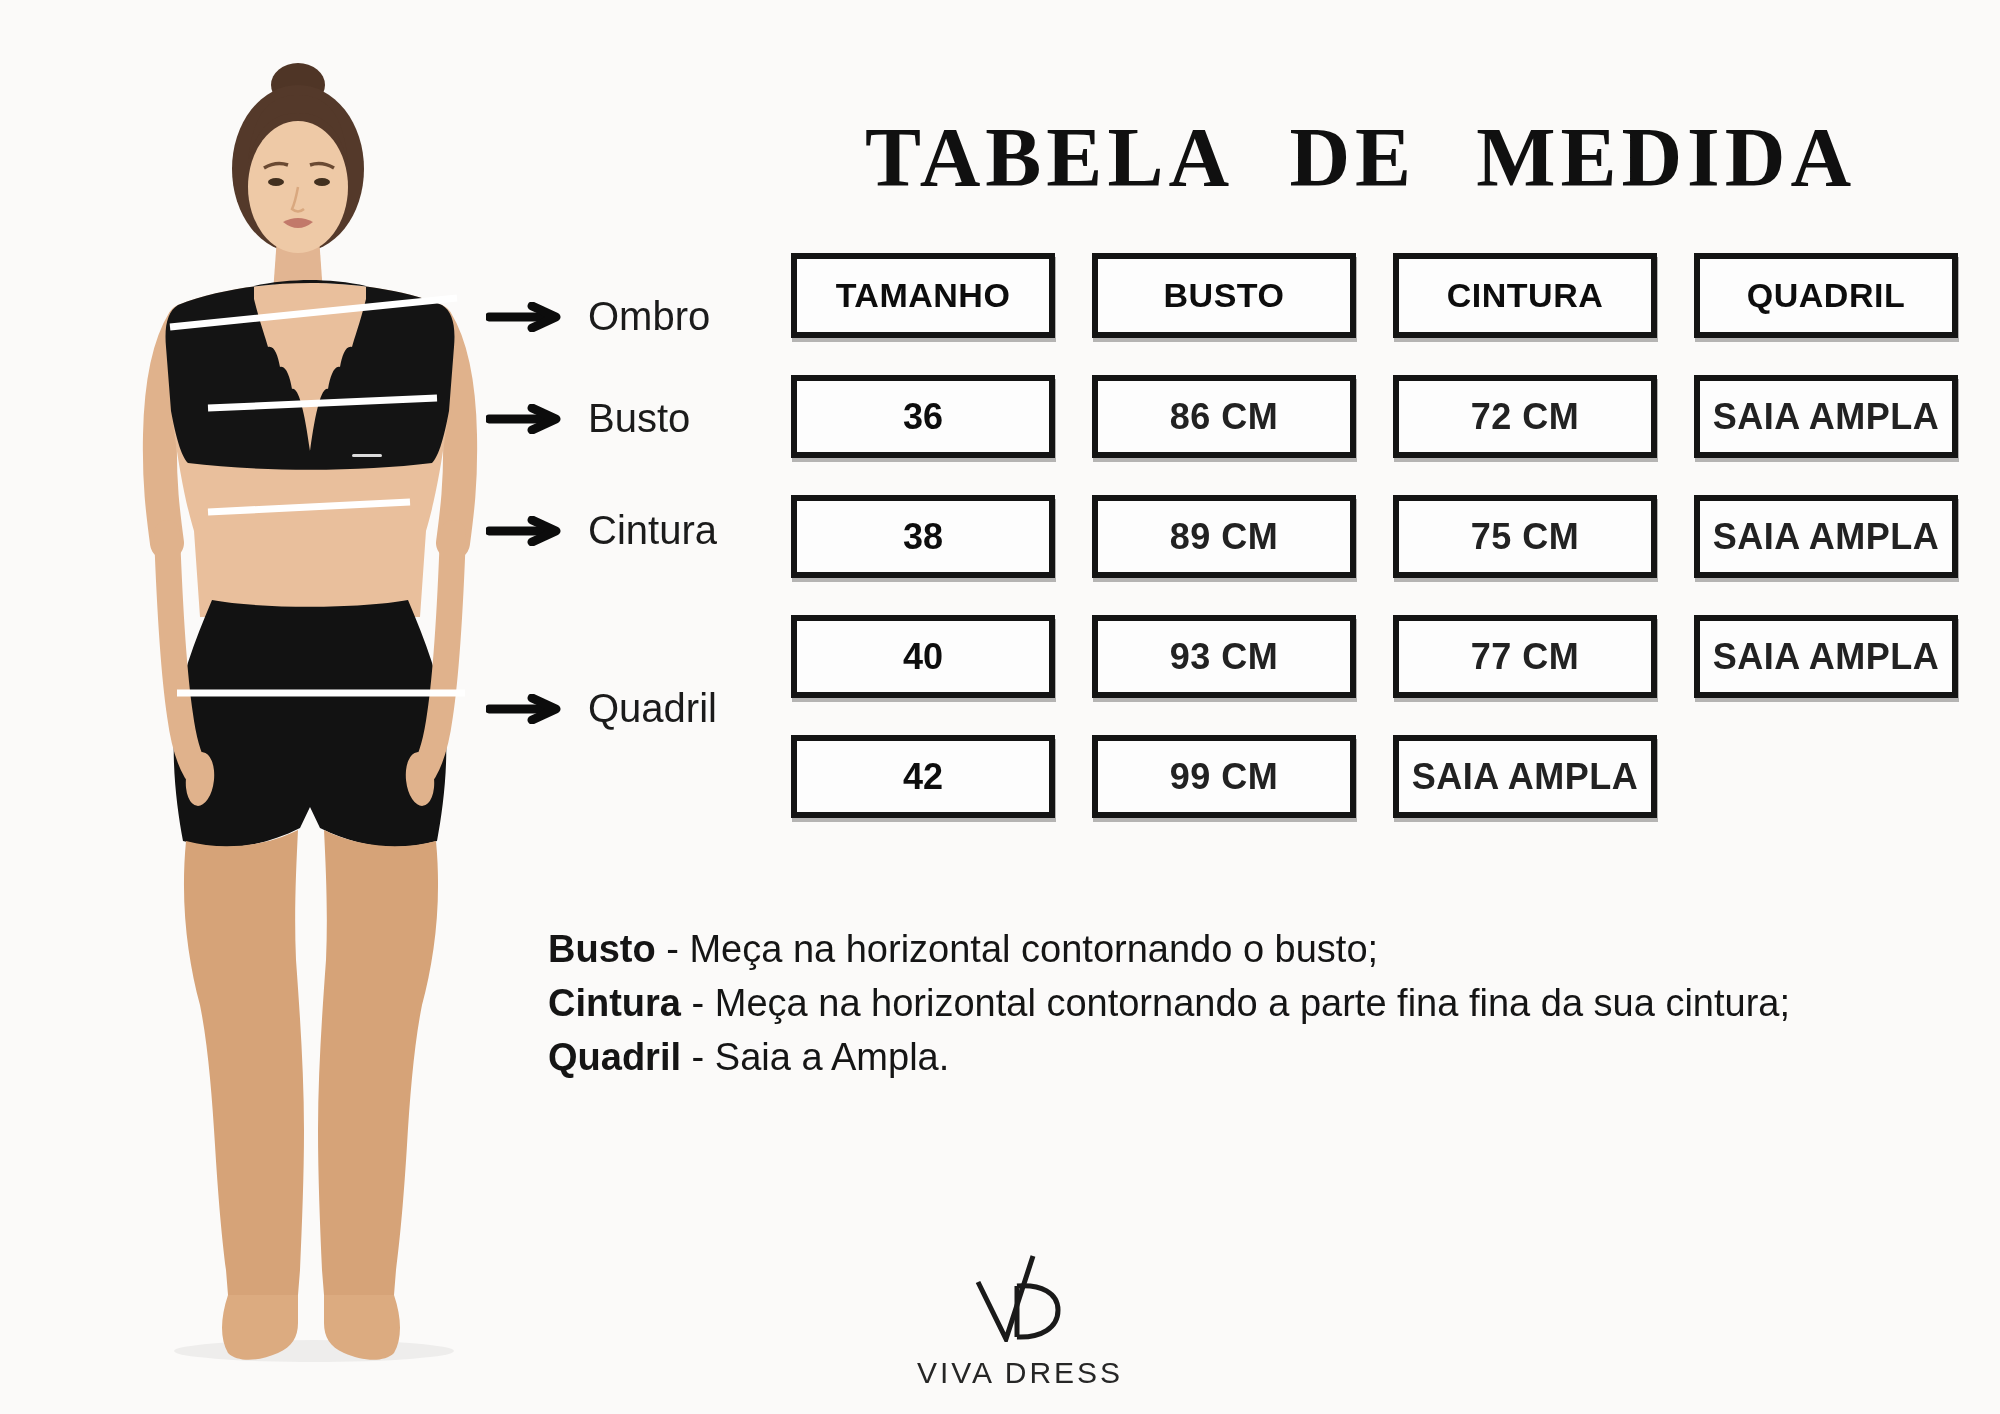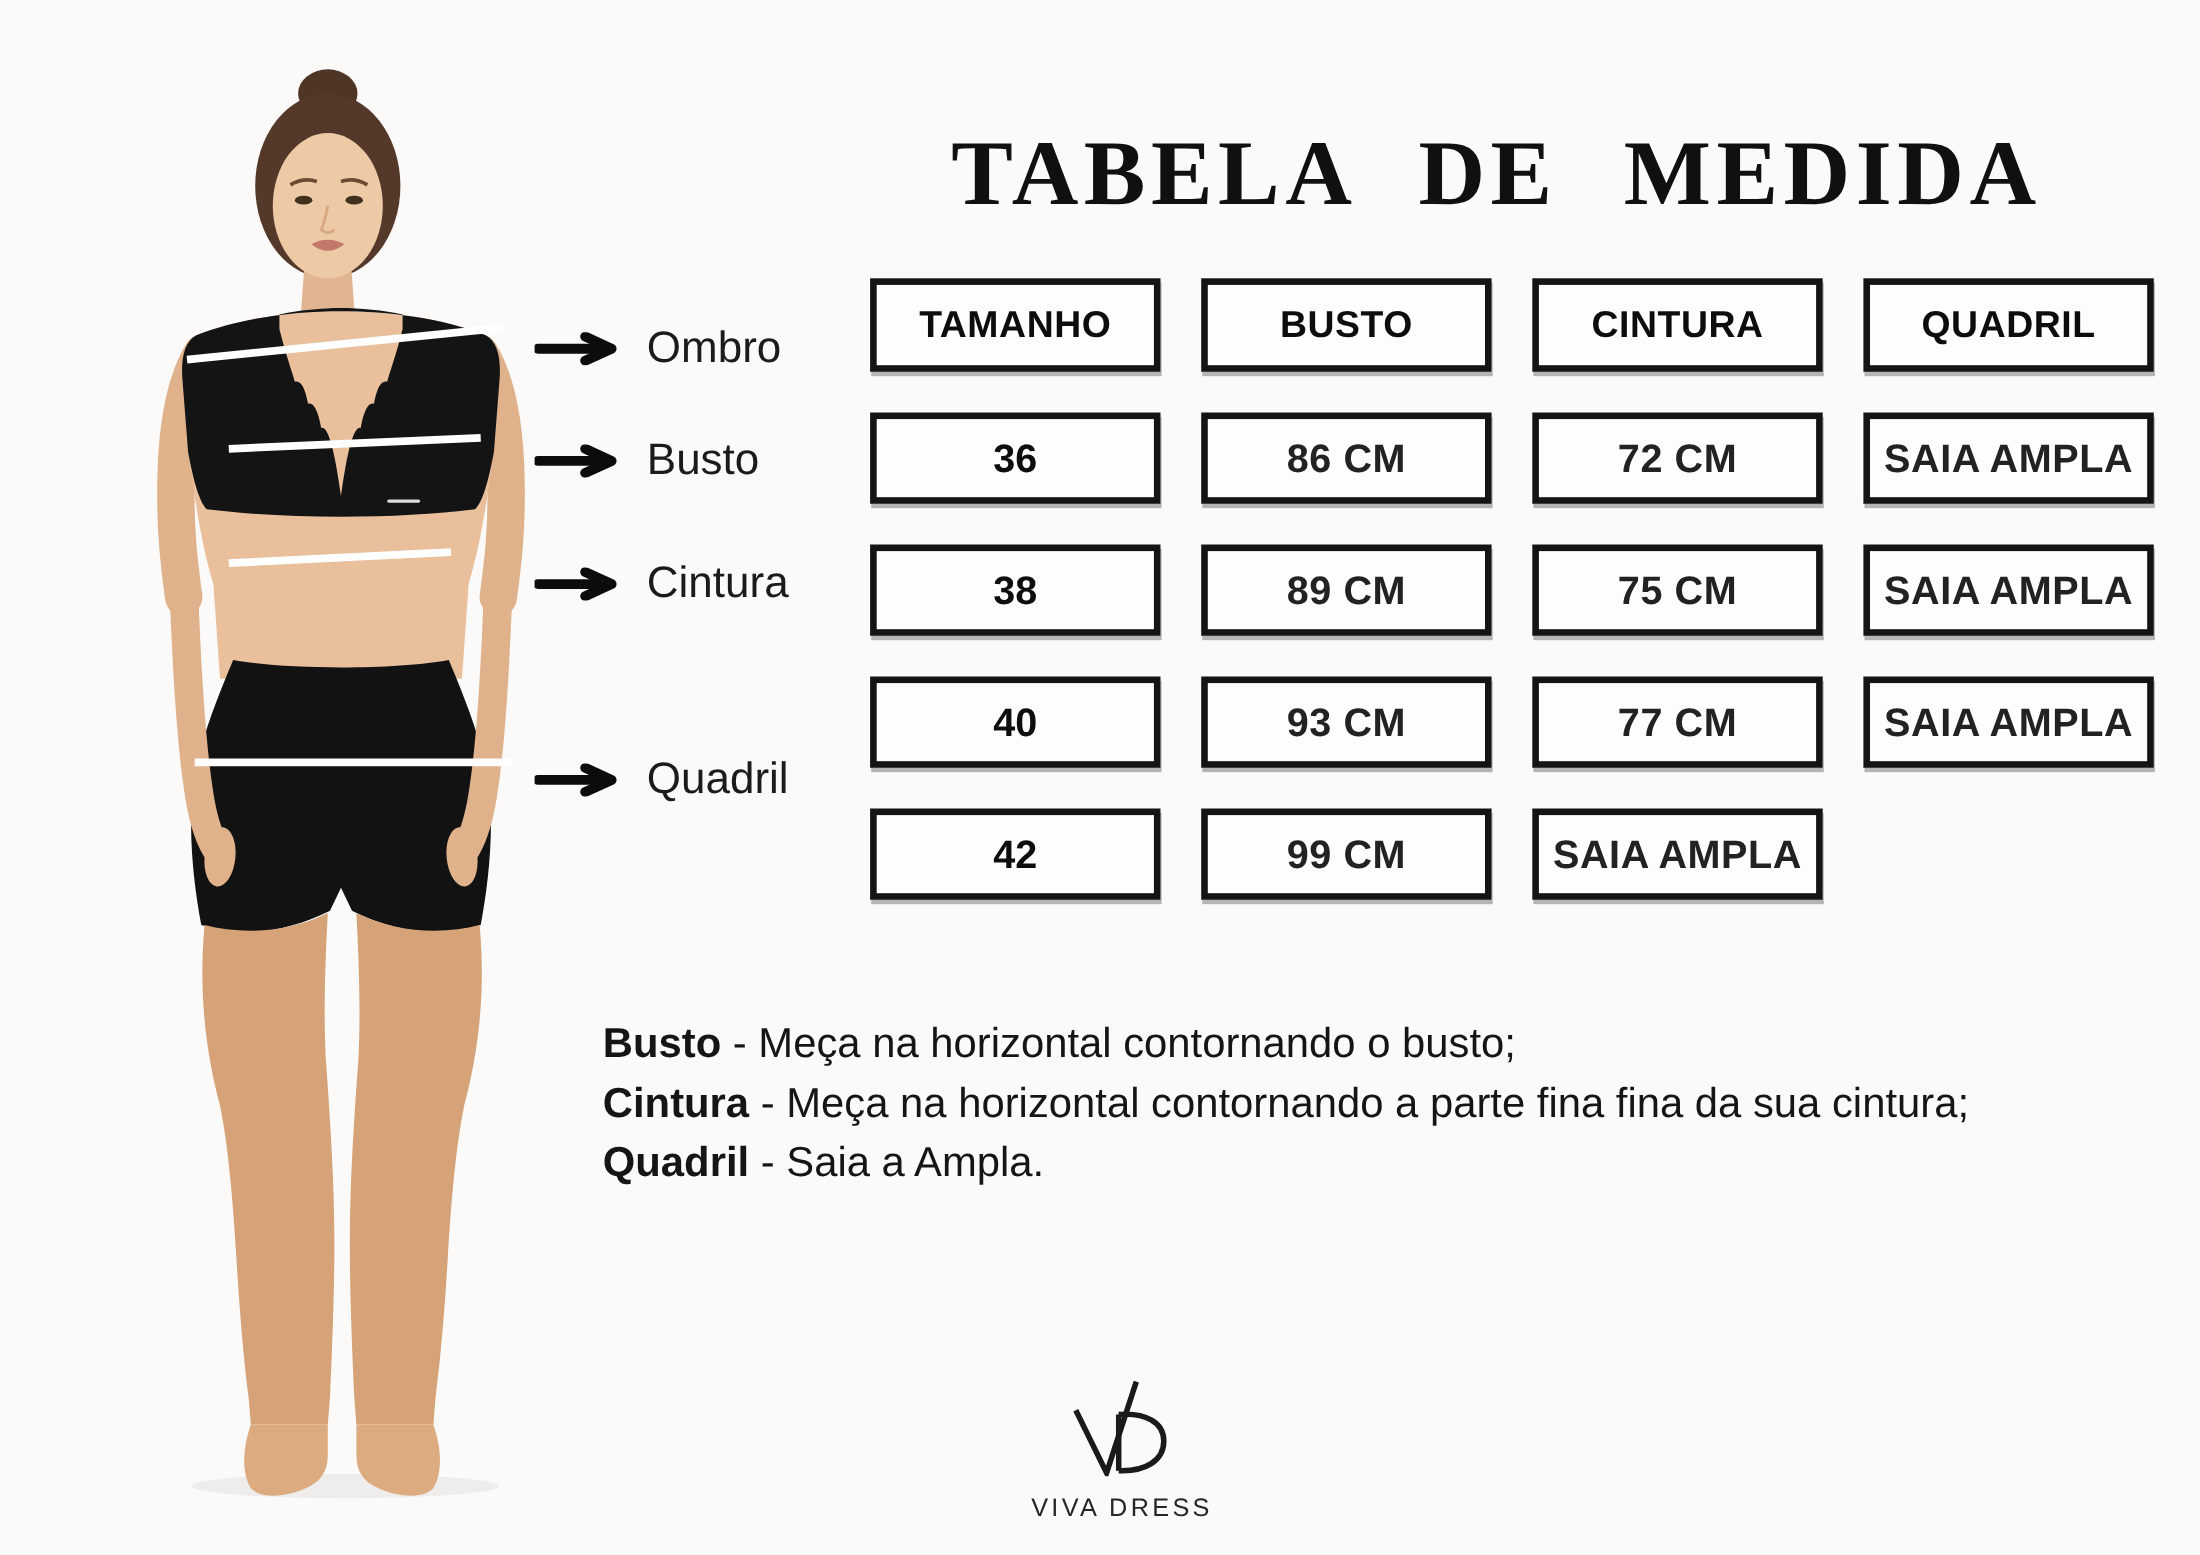--- a/index.html
+++ b/index.html
@@ -37,21 +37,21 @@
   .mlabel .arrow{flex:0 0 auto;display:block;}
   
   .instructions{
     position:absolute;left:548px;top:922px;
     font-size:38px;line-height:54px;color:#151515;white-space:nowrap;
   }
   .instructions .term{font-weight:700;}
   
   .logo{position:absolute;left:912px;top:1248px;width:216px;text-align:center;}
   .logo .name{
-    margin-top:10px;font-size:23px;letter-spacing:3px;color:#262626;font-weight:400;
+    margin-top:10px;font-size:30px;letter-spacing:3px;color:#262626;font-weight:400;
     white-space:nowrap;
   }
 </style>
 </head>
 <body>
 
 <div class="canvas">
 
   <svg style="position:absolute;left:120px;top:55px;" width="360" height="1320" viewBox="0 0 360 1320">
     <ellipse cx="194" cy="1296" rx="140" ry="11" fill="rgba(0,0,0,0.05)"></ellipse>

